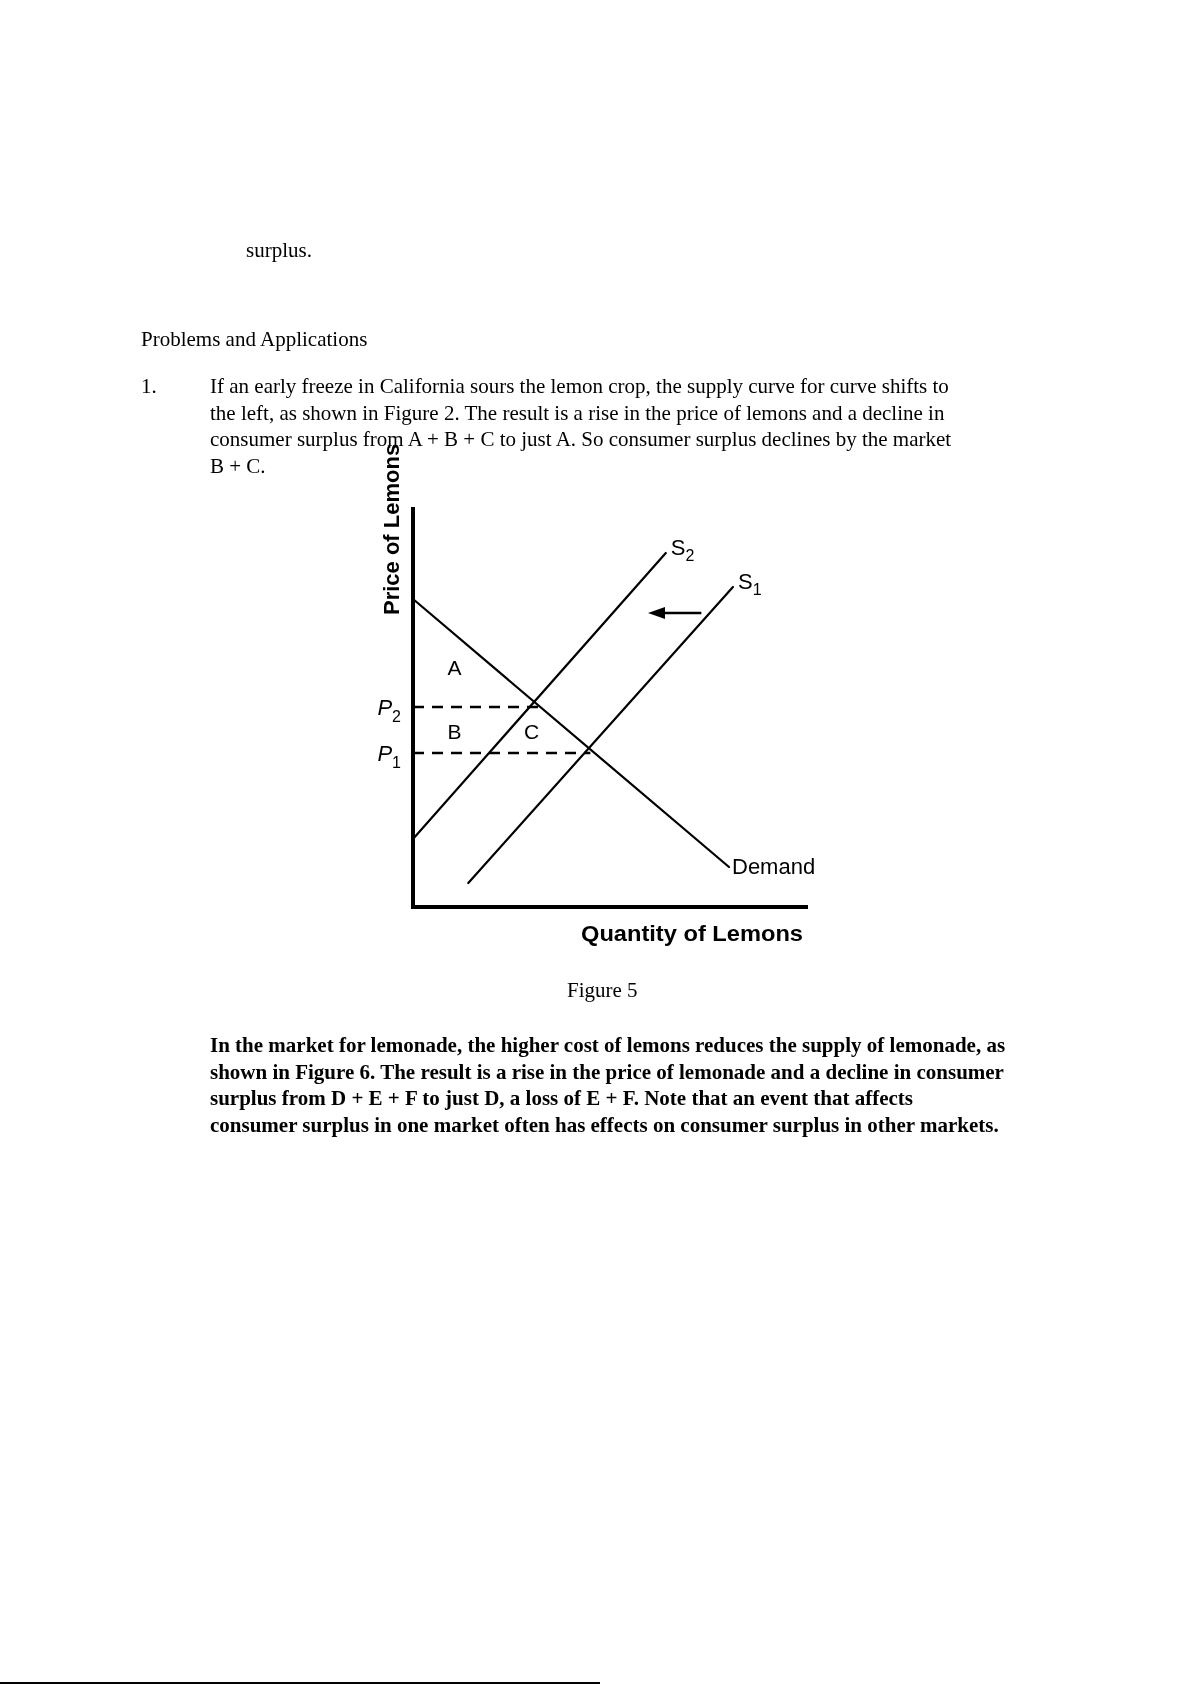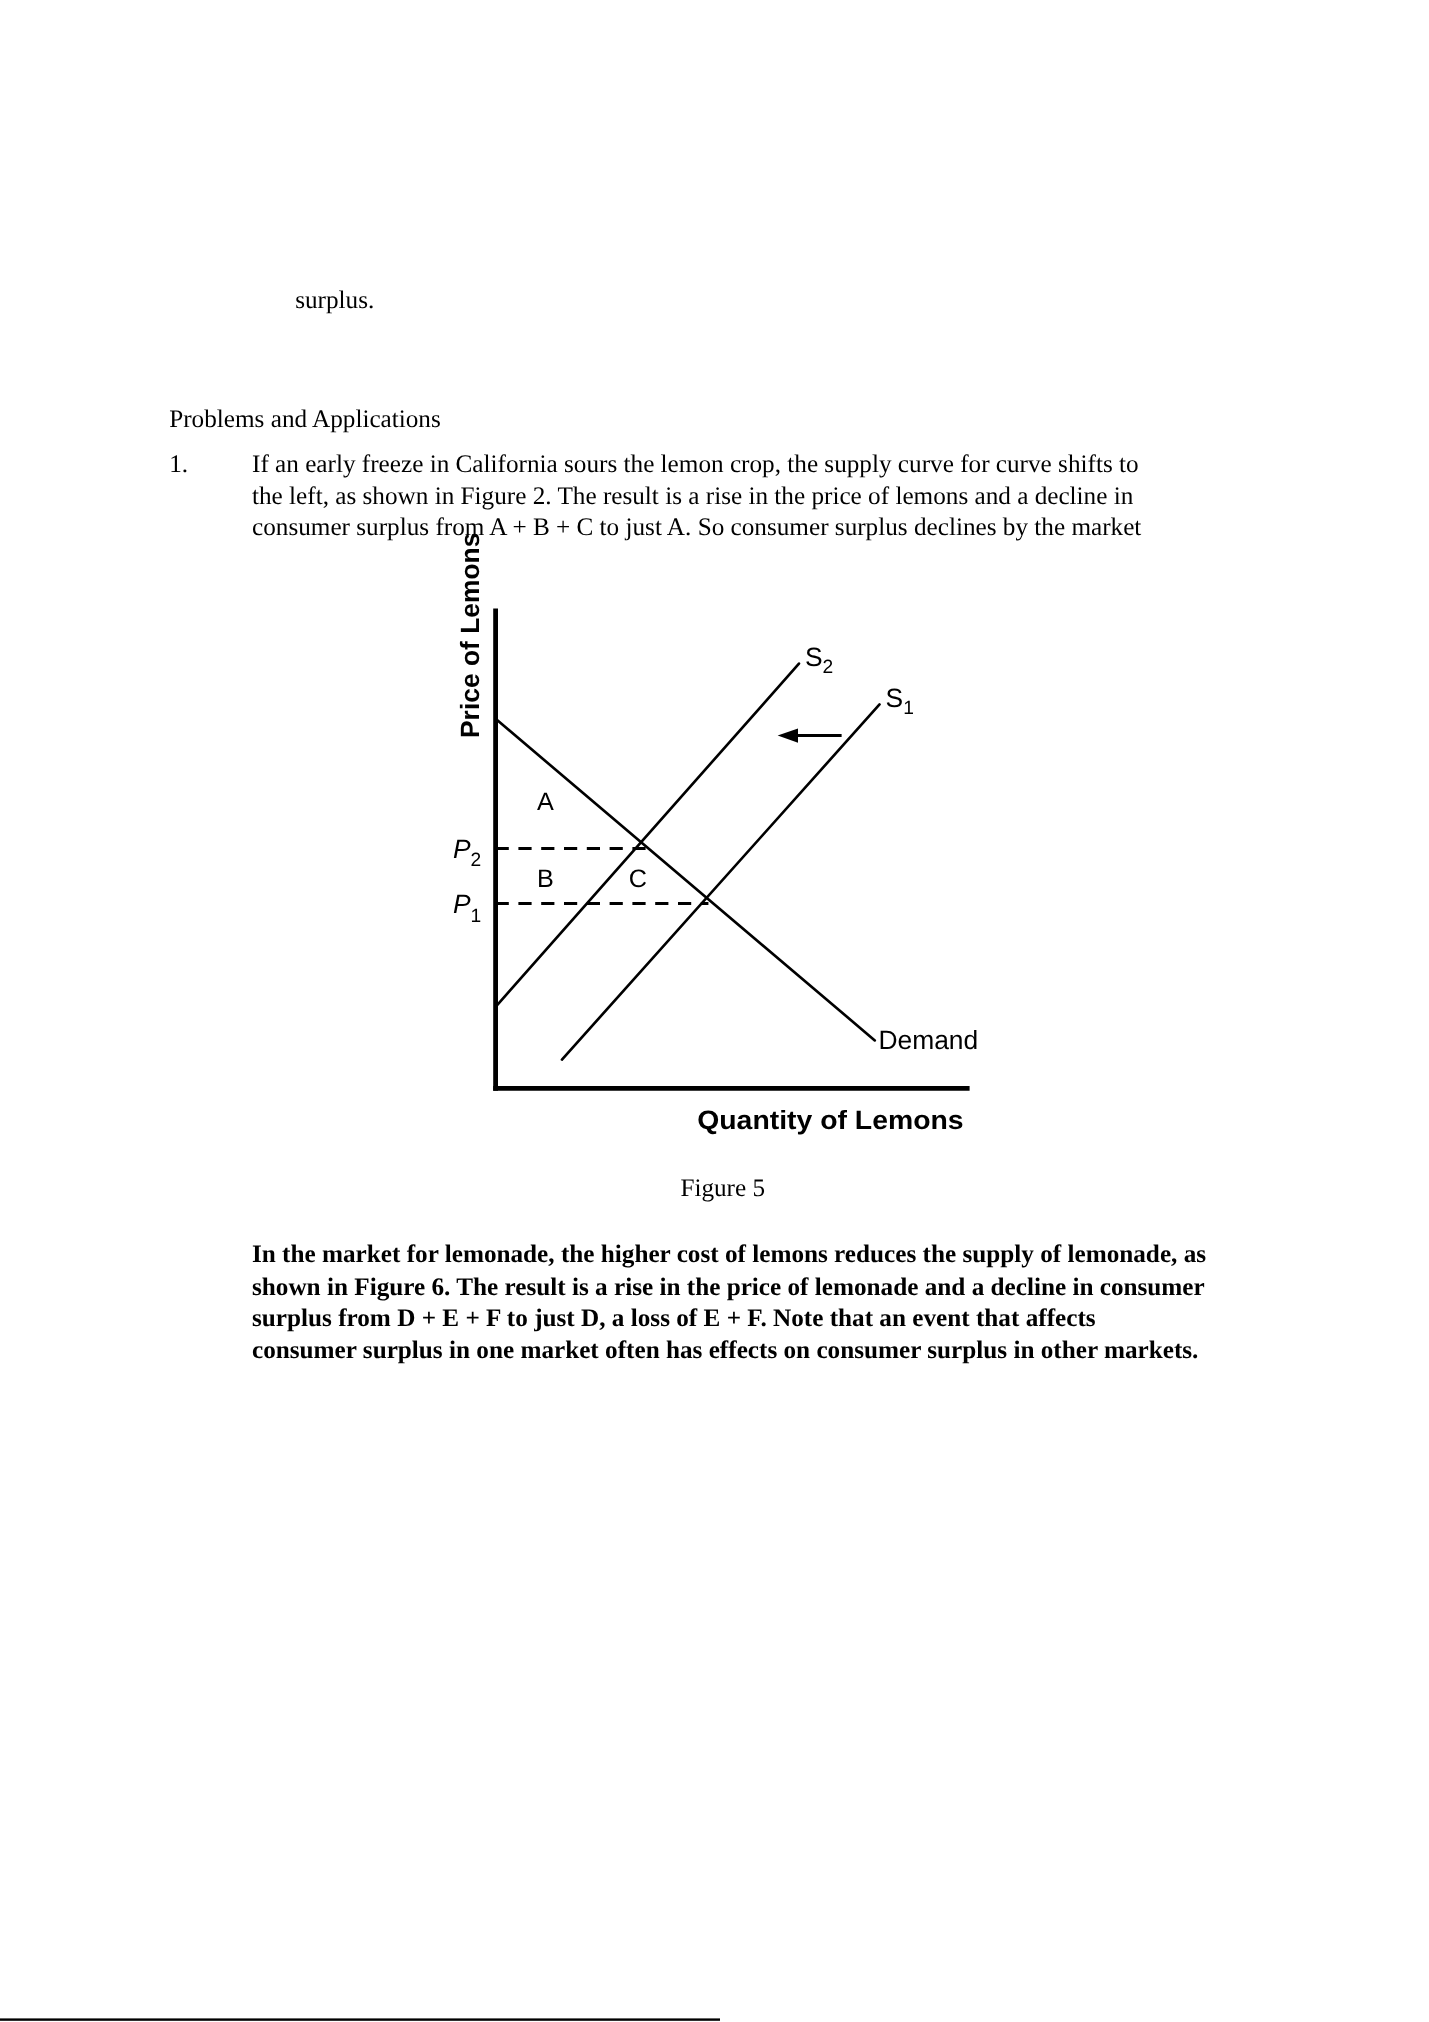--- a/index.html
+++ b/index.html
@@ -8,28 +8,29 @@
   .txt { position: absolute; font-size: 21px; line-height: 26.5px; white-space: nowrap; }
   .para { position: absolute; font-size: 21px; line-height: 26.5px; }
   #fig { position: absolute; left: 0; top: 0; width: 1191px; height: 1685px; pointer-events: none; }
   .bottom-rule { position: absolute; left: 0; top: 1682px; width: 600px; height: 2px; background: #000; }
 </style>
 </head>
 <body>
 
 <div class="txt" style="left:210px; top:237px;margin-left:36px;">surplus.</div>
 
-<div class="txt" style="left:141px; top:336px;">Problems and Applications</div>
+<div class="txt" style="left:141px; top:326px;">Problems and Applications</div>
 
 <div class="txt" style="left:141px; top:373px;">1.</div>
 
 <div class="para" style="left:210px; top:373px;">
   <div>If an early freeze in California sours the lemon crop, the supply curve for curve shifts to</div>
   <div>the left, as shown in Figure 2.  The result is a rise in the price of lemons and a decline in</div>
   <div>consumer surplus from A + B + C to just A.  So consumer surplus declines by the market</div>
+  <div>B + C.</div>
 </div>
 
 <svg id="fig" xmlns="http://www.w3.org/2000/svg" width="1191" height="1685">
   <g id="axes">
       <line x1="413" y1="507" x2="413" y2="909" stroke="#000" stroke-width="4"></line>
       <line x1="411" y1="907" x2="808" y2="907" stroke="#000" stroke-width="4"></line>
     </g>
   <g id="dashes">
       <line x1="413" y1="707" x2="538.215" y2="707" stroke="#000" stroke-width="2.5" stroke-dasharray="11,8"></line>
       <line x1="413" y1="753" x2="590.355" y2="753" stroke="#000" stroke-width="2.5" stroke-dasharray="11,8"></line>

